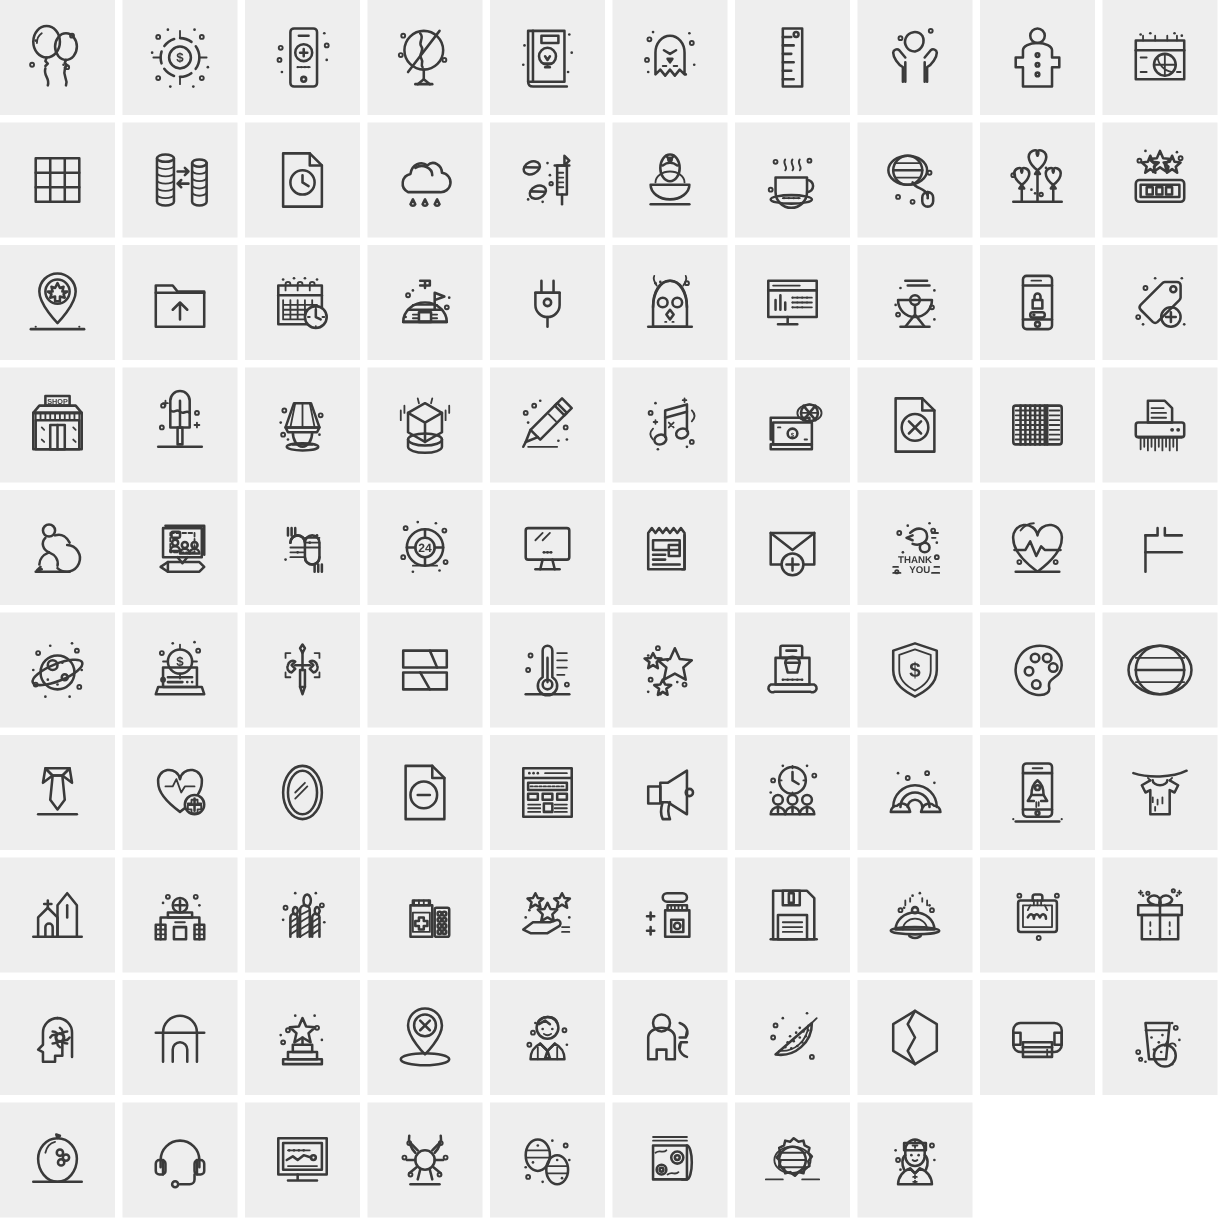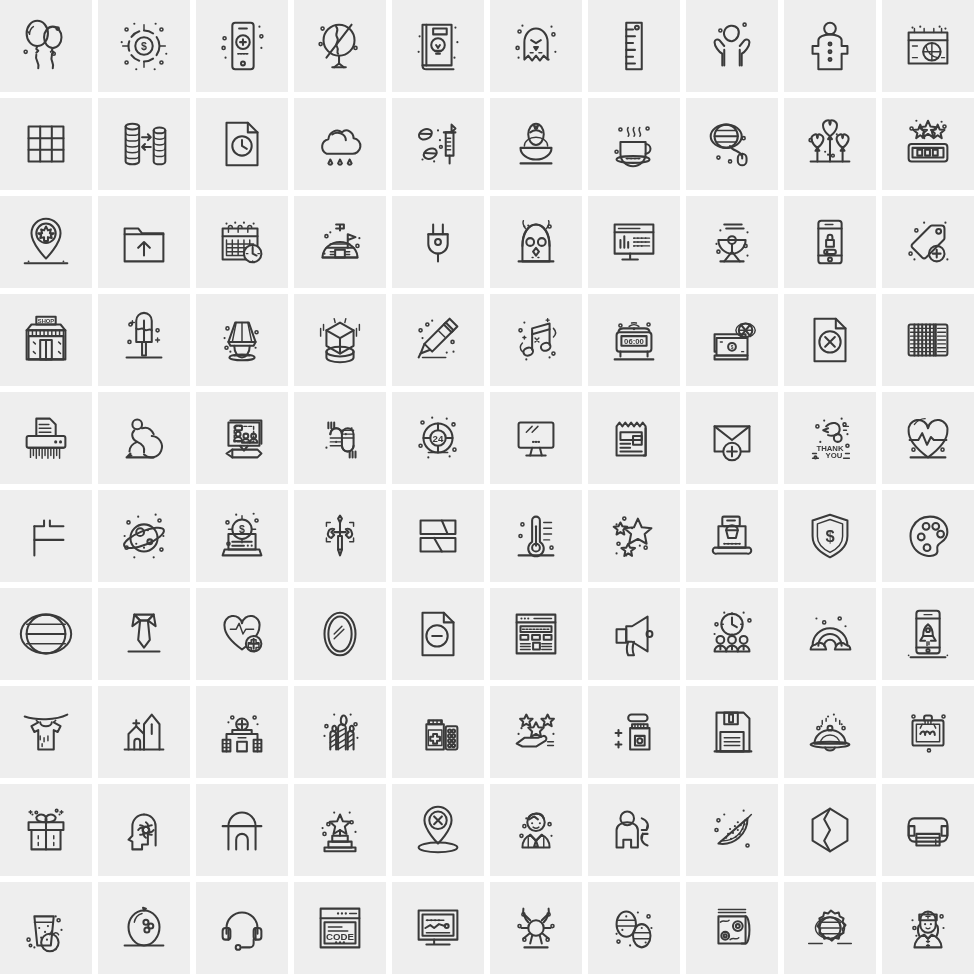--- a/index.html
+++ b/index.html
@@ -675,38 +675,20 @@
             <circle class="dot" cx="50" cy="46" r="1.6"></circle>
             <circle class="dot" cx="16" cy="22" r="1.6"></circle>
             <circle class="fillk" cx="20" cy="14" r="1.1"></circle>
             <circle class="fillk" cx="46" cy="50" r="1.1"></circle>
             <circle class="fillk" cx="22" cy="52" r="1.1"></circle>
             <path class="thin" d="M44 10 l0 3 M42.5 11.5 l3 0 M20 28 l0 3 M18.5 29.5 l3 0"></path>
           </g>
         </svg>
       </span>
     </div>
-    <div class="tile" title="Wireless Alarm Clock">
-      <span>
-        <svg viewBox="0 0 64 64">
-          <g class="ico">
-            <rect x="14" y="24" width="36" height="20" rx="3"></rect>
-            <rect x="19" y="28" width="26" height="10"></rect>
-            <text x="32" y="36.4" font-size="8" font-family="Liberation Mono, monospace">06:00</text>
-            <path d="M18 44 v5 M46 44 v5"></path>
-            <path d="M16 24 c0 -3 2 -4 5 -4 h22 c3 0 5 1 5 4"></path>
-            <path d="M12 52 h40"></path>
-            <path class="thin" d="M27 18 a8 8 0 0 1 10 0 M29.5 14.5 a12 12 0 0 1 5 0"></path>
-            <circle class="fillk" cx="32" cy="20.5" r="1.4"></circle>
-            <circle class="dot" cx="18" cy="17" r="1.6"></circle>
-            <circle class="dot" cx="47" cy="16" r="1.6"></circle>
-          </g>
-        </svg>
-      </span>
-    </div>
     <div class="tile" title="Cash Global">
       <span>
         <svg viewBox="0 0 64 64">
           <g class="ico">
             <path d="M14 26 h32 v18 h-32 z"></path>
             <path d="M16 30 h32 v18 h-32 z" fill="#eee"></path>
             <circle cx="32" cy="39" r="4"></circle>
             <text x="32" y="41.5" font-size="5">$</text>
             <path class="thin" d="M20 34 h2 M42 44 h2"></path>
             <path d="M14 48 h34 v4 h-34 z"></path>
@@ -1611,40 +1593,20 @@
             <path d="M16 38 v-6 a16 16 0 0 1 32 0 v6"></path>
             <rect x="12" y="32" width="8" height="12" rx="3"></rect>
             <rect x="44" y="32" width="8" height="12" rx="3"></rect>
             <path d="M18 32 v12 M46 32 v12"></path>
             <path d="M44 44 v4 a4 4 0 0 1 -4 4 h-8"></path>
             <circle cx="28" cy="52" r="2.5"></circle>
           </g>
         </svg>
       </span>
     </div>
-    <div class="tile" title="Code Window">
-      <span>
-        <svg viewBox="0 0 64 64">
-          <g class="ico">
-            <rect x="12" y="12" width="40" height="40"></rect>
-            <path d="M12 22 h40"></path>
-            <circle class="fillk" cx="30" cy="17" r="1.2"></circle>
-            <circle class="fillk" cx="34" cy="17" r="1.2"></circle>
-            <circle class="fillk" cx="38" cy="17" r="1.2"></circle>
-            <path class="thin" d="M42 17 h7"></path>
-            <rect x="16" y="26" width="32" height="22"></rect>
-            <path class="thin" d="M20 31 h14 M20 35 h20"></path>
-            <text x="32" y="44" font-size="10">CODE</text>
-            <circle class="fillk" cx="28" cy="47" r="1.2"></circle>
-            <circle class="fillk" cx="32" cy="47" r="1.2"></circle>
-            <circle class="fillk" cx="36" cy="47" r="1.2"></circle>
-          </g>
-        </svg>
-      </span>
-    </div>
     <div class="tile" title="Monitor Graph">
       <span>
         <svg viewBox="0 0 64 64">
           <g class="ico">
             <rect x="12" y="14" width="40" height="30"></rect>
             <rect x="16" y="18" width="32" height="22"></rect>
             <path class="thin" d="M20 24 h18"></path>
             <circle class="fillk" cx="21" cy="24" r="1.1"></circle>
             <circle class="fillk" cx="25" cy="24" r="1.1"></circle>
             <circle class="fillk" cx="29" cy="24" r="1.1"></circle>

